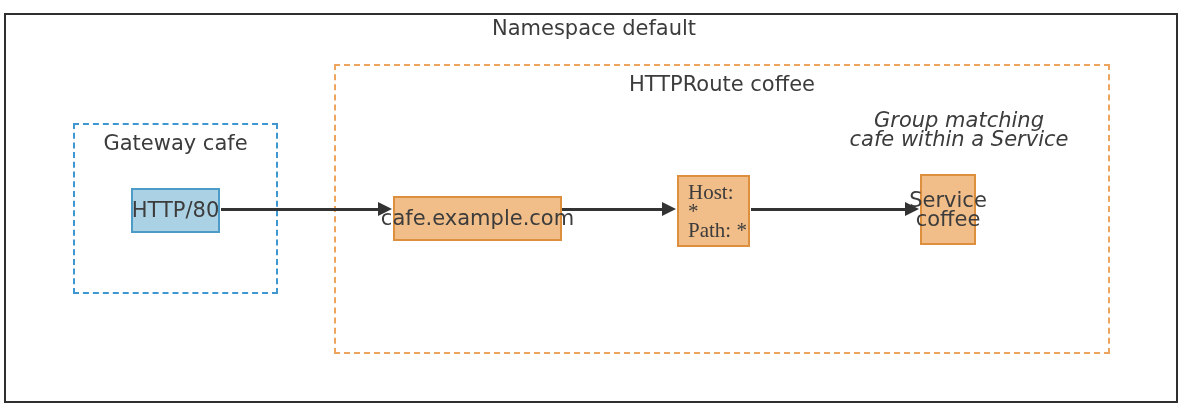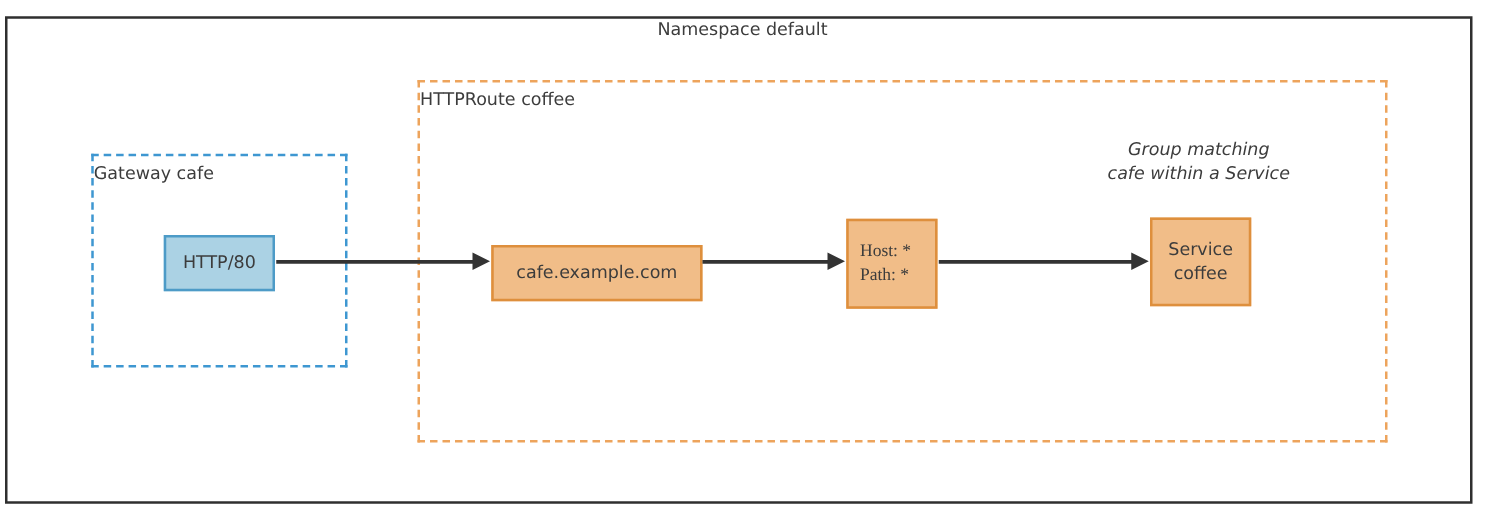--- a/index.html
+++ b/index.html
@@ -4,21 +4,21 @@
 <style>
   html, body { margin: 0; padding: 0; background: #ffffff; }
   * { box-sizing: border-box; }
 
   .canvas {
     position: relative;
     width: 1188px;
     height: 420px;
     background: #ffffff;
     font-family: "DejaVu Sans", "Liberation Sans", sans-serif;
-    font-size: 14px;
+    font-size: 21px;
     color: var(--node_text, #3c3c3c);
     overflow: hidden;
   }
 
   .outer-box {
     position: absolute;
     left: 4px; top: 13px;
     width: 1174px; height: 390px;
     border: 2px solid var(--outer_border, #2f2f2f);
     background: transparent;
@@ -40,21 +40,21 @@
     width: 205px; height: 171px;
     border: 2px dashed var(--gateway_box_border, #3e97d1);
   }
   .route-box {
     left: 334px; top: 64px;
     width: 776px; height: 290px;
     border: 2px dashed var(--route_box_border, #eda45c);
   }
   .group-title {
     width: 100%;
-    text-align: left;
+    text-align: center;
     padding-top: 6px;
   }
 
   .node {
     position: absolute;
     display: flex;
     align-items: center;
     justify-content: center;
     text-align: center;
     line-height: 19px;
@@ -71,21 +71,21 @@
   .node-hostname { left: 393px; top: 196px; width: 169px; height: 45px; }
   .node-match {
     left: 677px; top: 175px; width: 73px; height: 72px;
     flex-direction: column;
     align-items: flex-start;
     padding-left: 9px;
     text-align: left;
     font-family: Liberation Serif, serif;
   }
   .node-backend {
-    left: 920px; top: 174px; width: 81px; height: 71px;
+    left: 920px; top: 174px; width: 56px; height: 71px;
     flex-direction: column;
   }
 
   .annotation {
     position: absolute;
     top: 111px;
     text-align: center;
     line-height: 19px;
   }
   .annotation-match   { left: 640px; width: 148px; }

